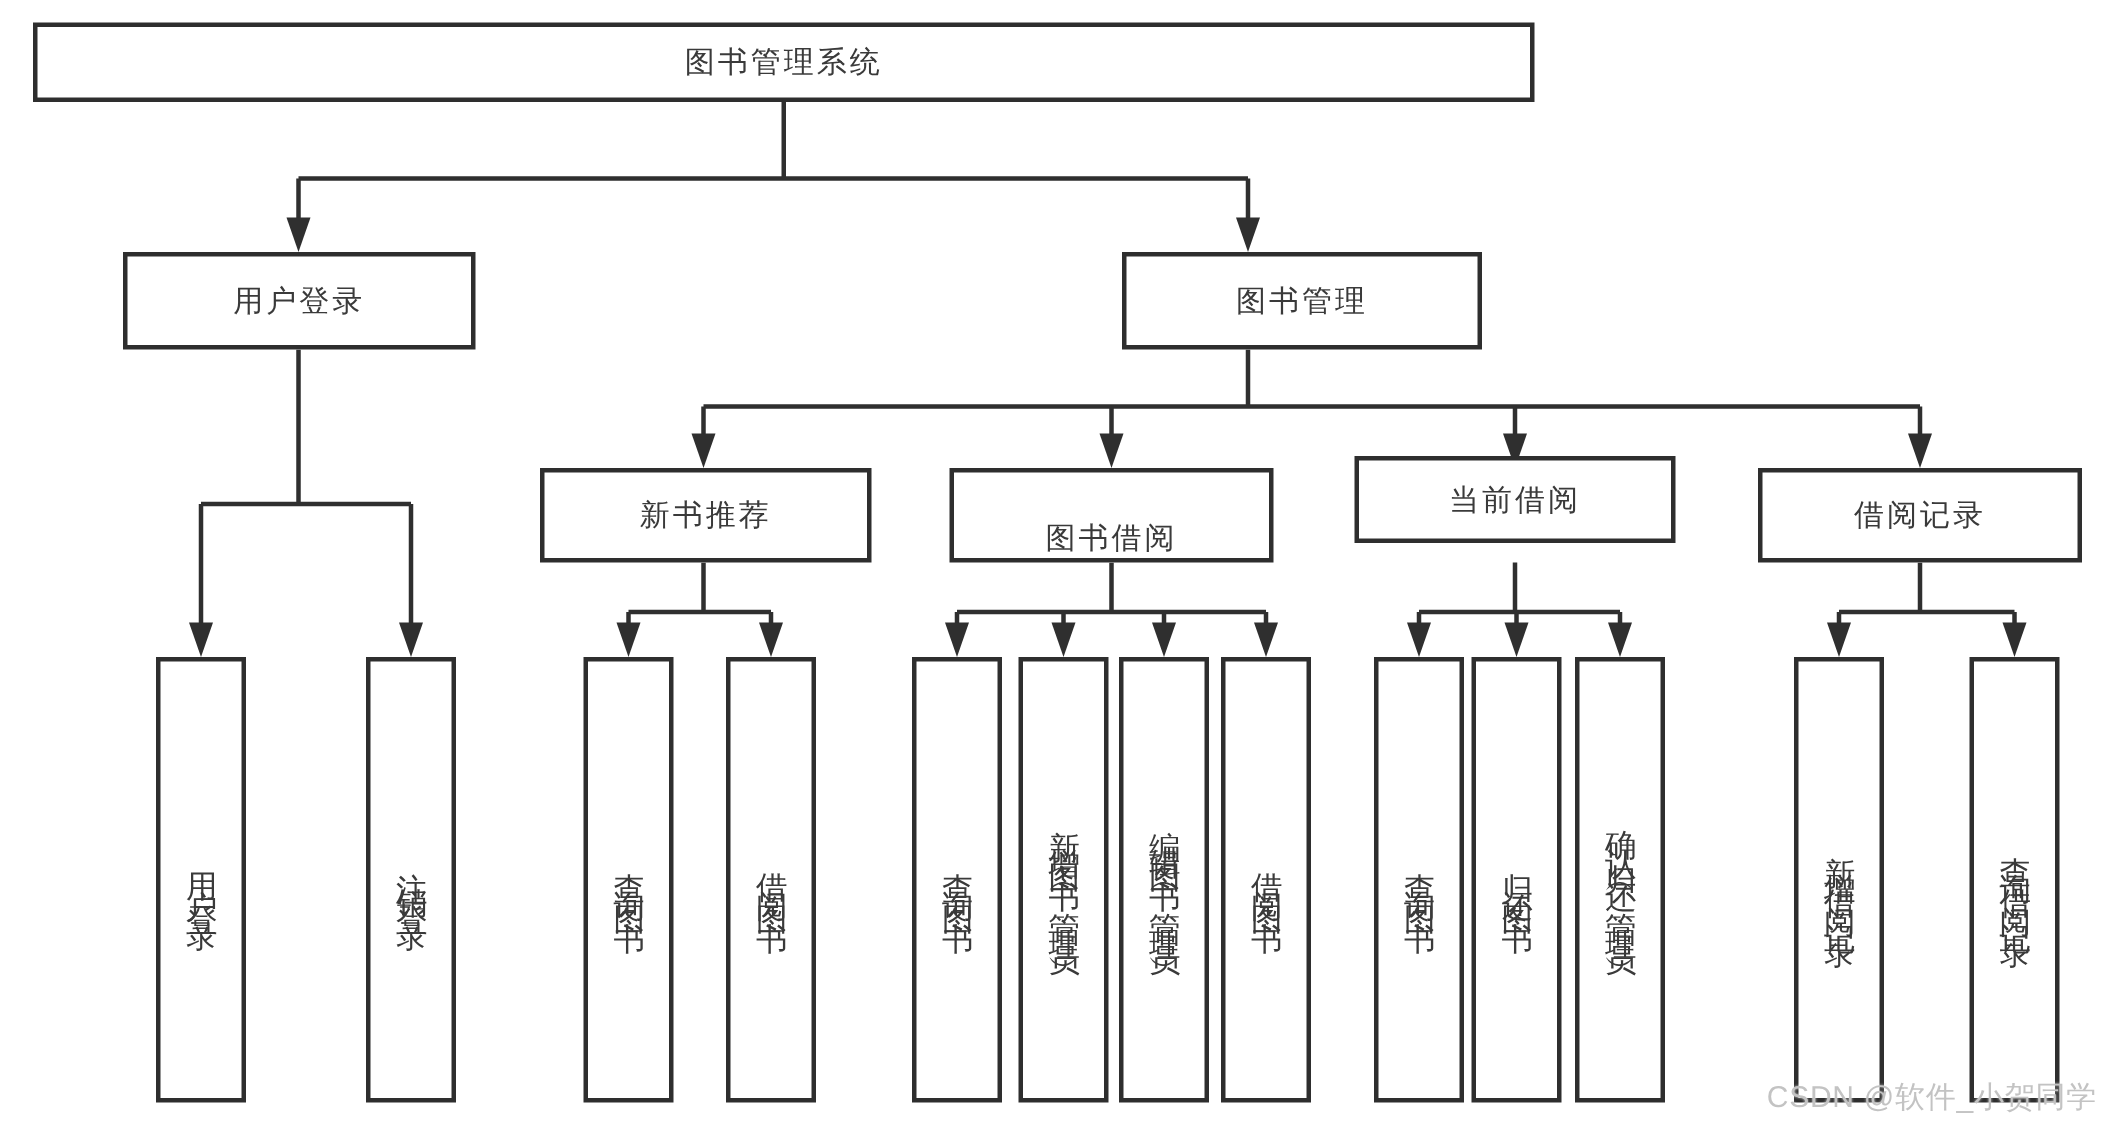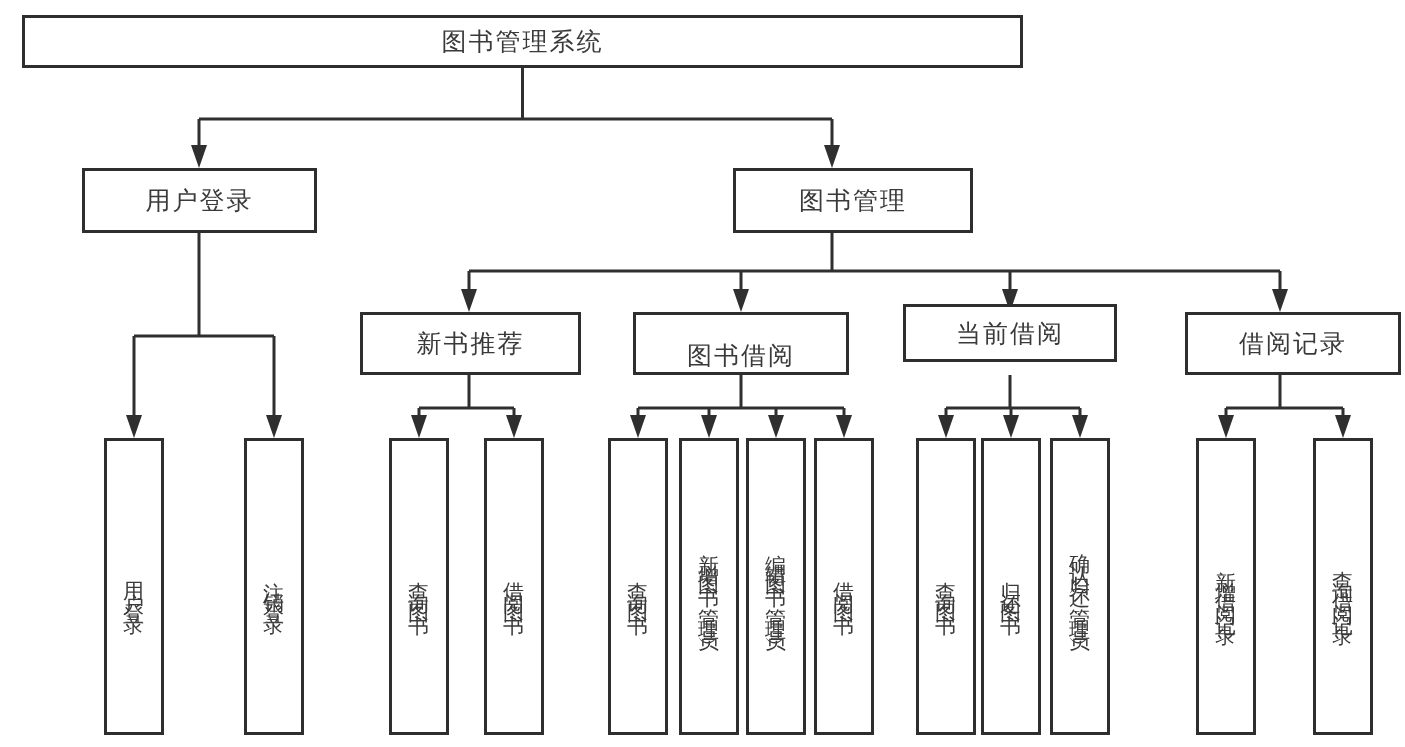--- a/index.html
+++ b/index.html
@@ -19,21 +19,21 @@
   .box {
     position: absolute;
     box-sizing: border-box;
     background: #ffffff;
     border: 3px solid #2e2e2e;
     display: flex;
     align-items: center;
     justify-content: center;
     color: #3a3a3a;
   }
-  .hbox { font-size: 25px; letter-spacing: 2px; }
+  .hbox { font-size: 20px; letter-spacing: 2px; }
   .vbox .vtext {
     writing-mode: vertical-rl;
     text-orientation: mixed;
     font-size: 21px;
     letter-spacing: 11px;
     line-height: 1;
     white-space: nowrap;
   }
   .watermark {
     position: absolute;
@@ -91,34 +91,34 @@
     </g>
   </svg>
 
   <div class="box hbox" style="left:22px; top:15px; width:1001px; height:53px;">
     <span>图书管理系统</span>
   </div>
 
   <div class="box hbox" style="left:82px; top:168px; width:235px; height:65px;">
     <span>用户登录</span>
   </div>
-  <div class="box hbox" style="left:733px; top:168px; width:240px; height:65px;">
+  <div class="box hbox" style="left:748px; top:168px; width:240px; height:65px;">
     <span>图书管理</span>
   </div>
 
   <div class="box hbox" style="left:360px; top:312px; width:221px; height:63px;">
     <span>新书推荐</span>
   </div>
   <div class="box hbox" style="left:633px; top:312px; width:216px; height:63px;align-items:flex-end;">
     <span>图书借阅</span>
   </div>
   <div class="box hbox" style="left:903px; top:304px; width:214px; height:58px;">
     <span>当前借阅</span>
   </div>
-  <div class="box hbox" style="left:1172px; top:312px; width:216px; height:63px;margin-left:13px;">
+  <div class="box hbox" style="left:1172px; top:312px; width:216px; height:63px;">
     <span>借阅记录</span>
   </div>
 
   <div class="box vbox" style="left:104px; top:438px; width:60px; height:297px;">
     <span class="vtext">用户登录</span>
   </div>
   <div class="box vbox" style="left:244px; top:438px; width:60px; height:297px;">
     <span class="vtext">注销登录</span>
   </div>
   <div class="box vbox" style="left:389px; top:438px; width:60px; height:297px;">
@@ -148,14 +148,15 @@
   <div class="box vbox" style="left:1050px; top:438px; width:60px; height:297px;">
     <span class="vtext">确认归还（管理员）</span>
   </div>
   <div class="box vbox" style="left:1196px; top:438px; width:60px; height:297px;">
     <span class="vtext">新增借阅记录</span>
   </div>
   <div class="box vbox" style="left:1313px; top:438px; width:60px; height:297px;">
     <span class="vtext">查询借阅记录</span>
   </div>
 
+  <div class="watermark">CSDN @软件_小贺同学</div>
 
 </div>
 
 </body></html>

